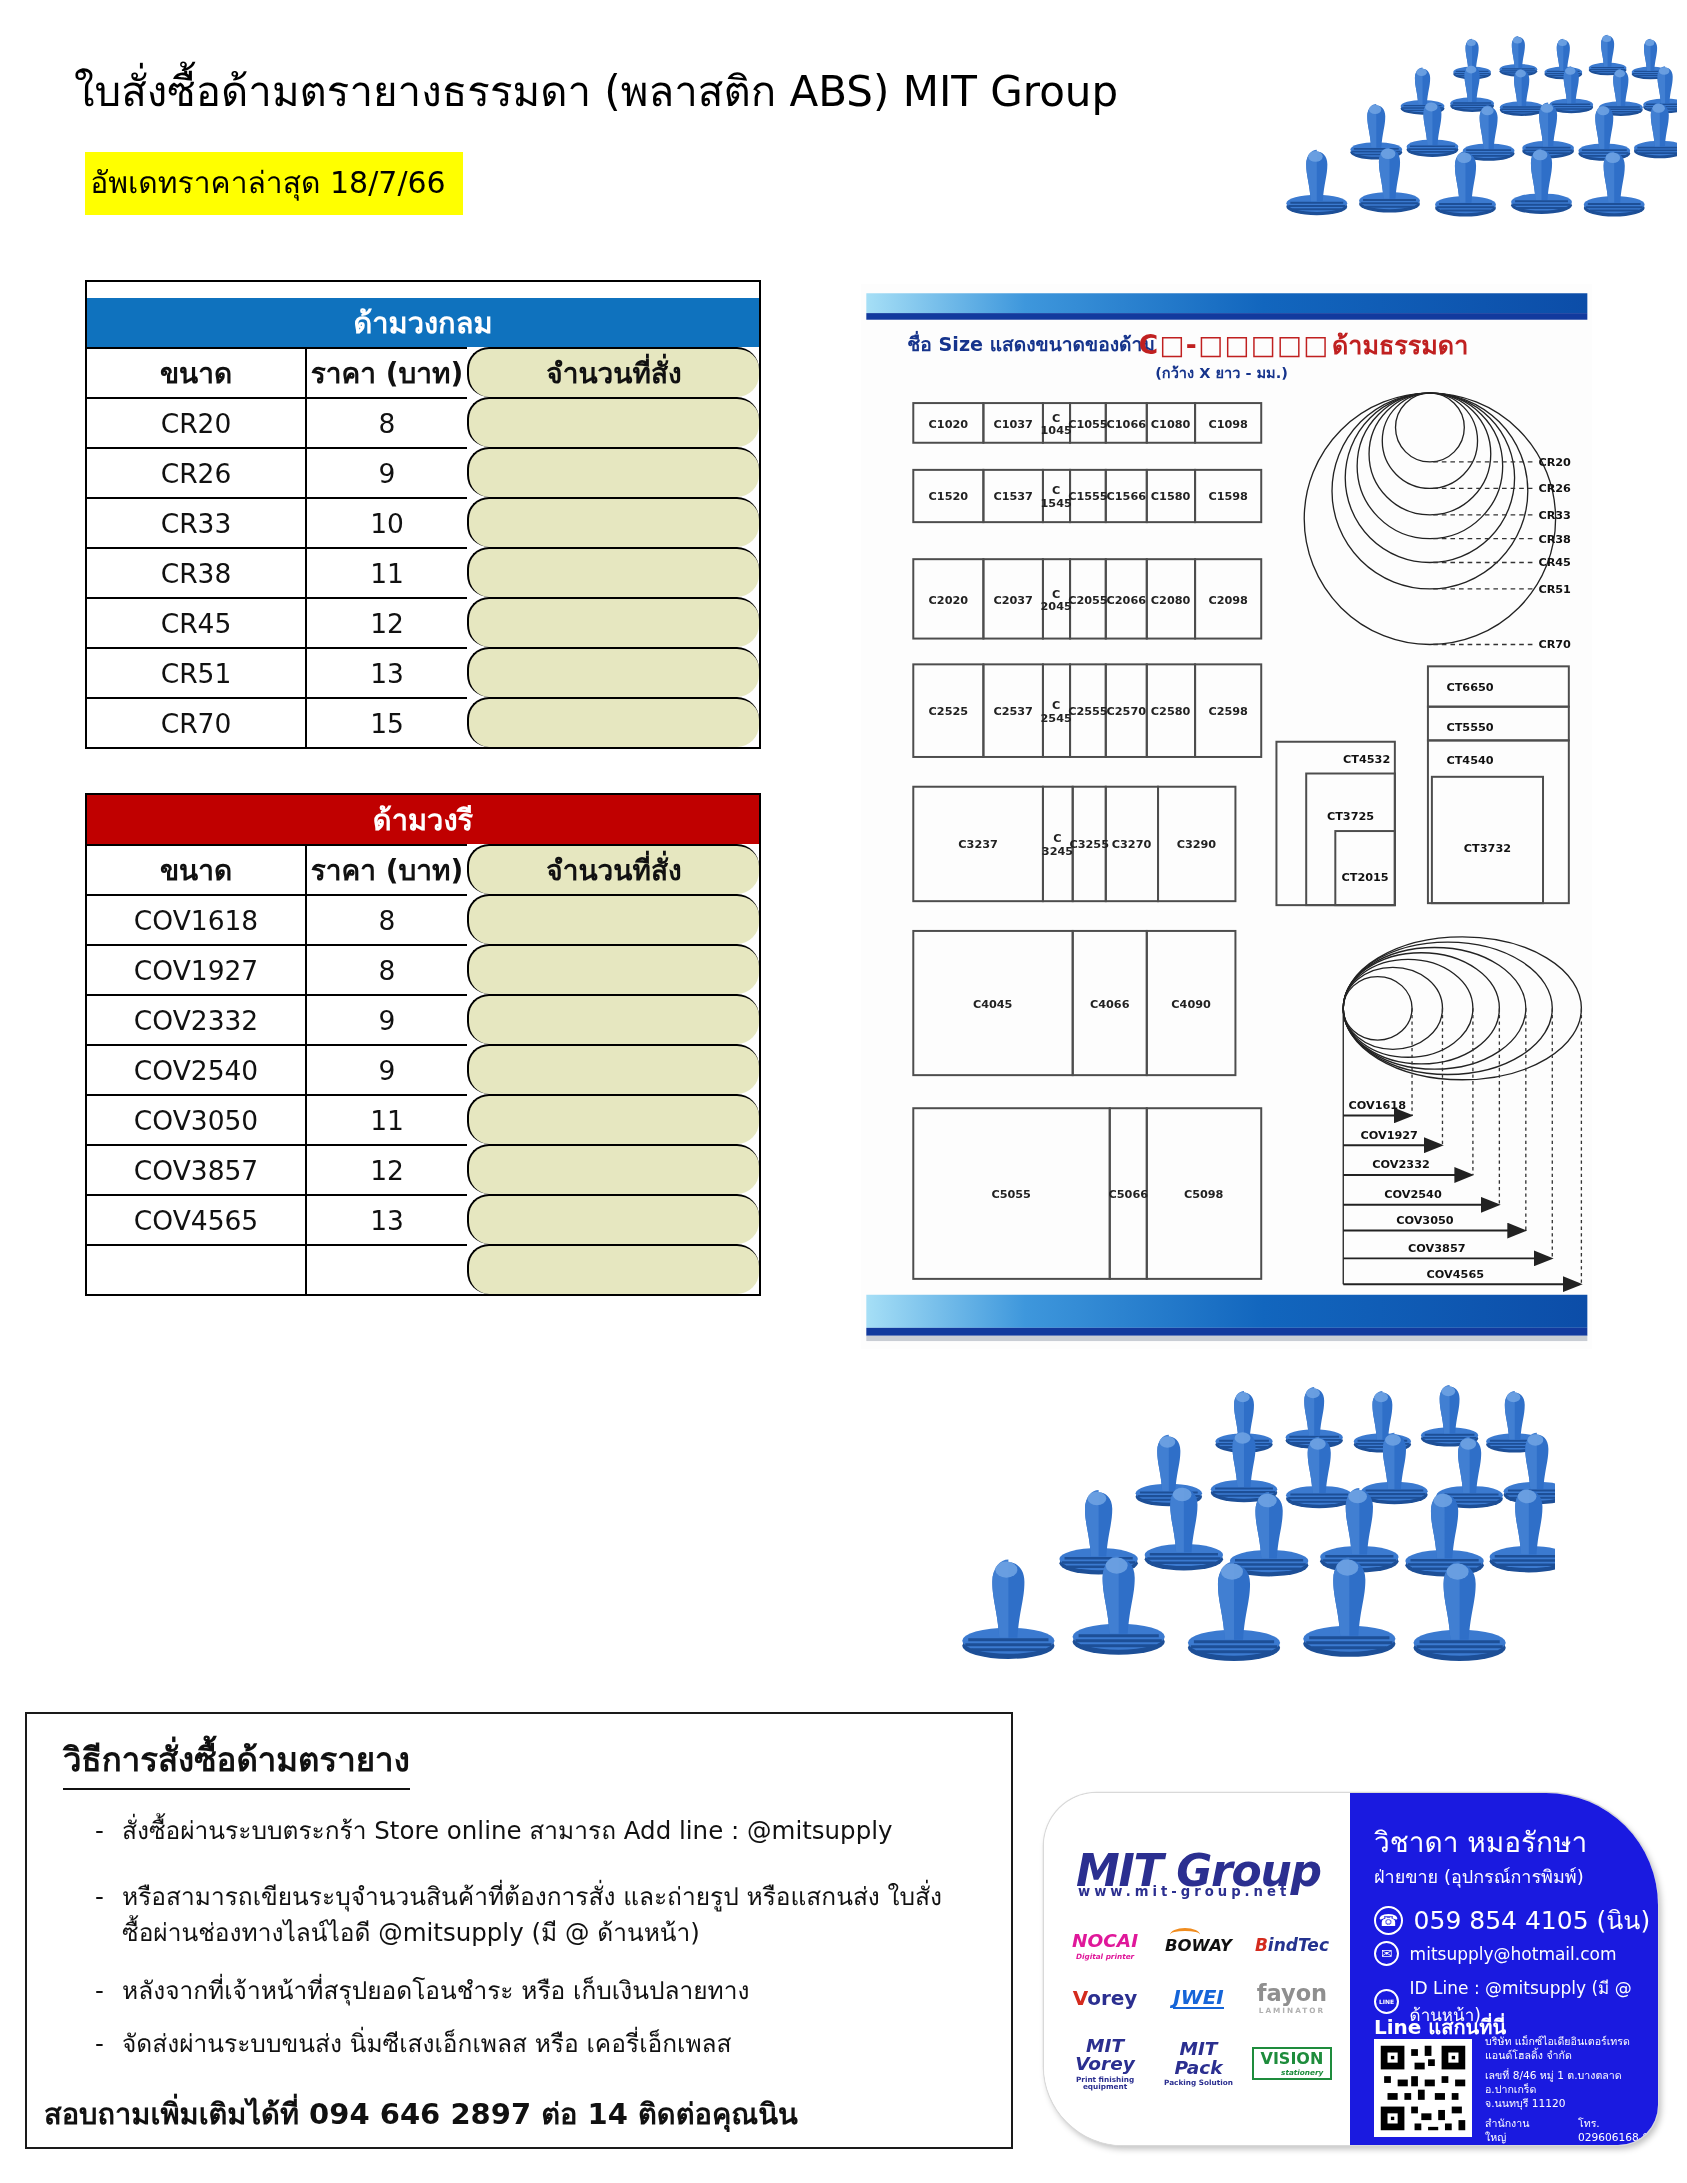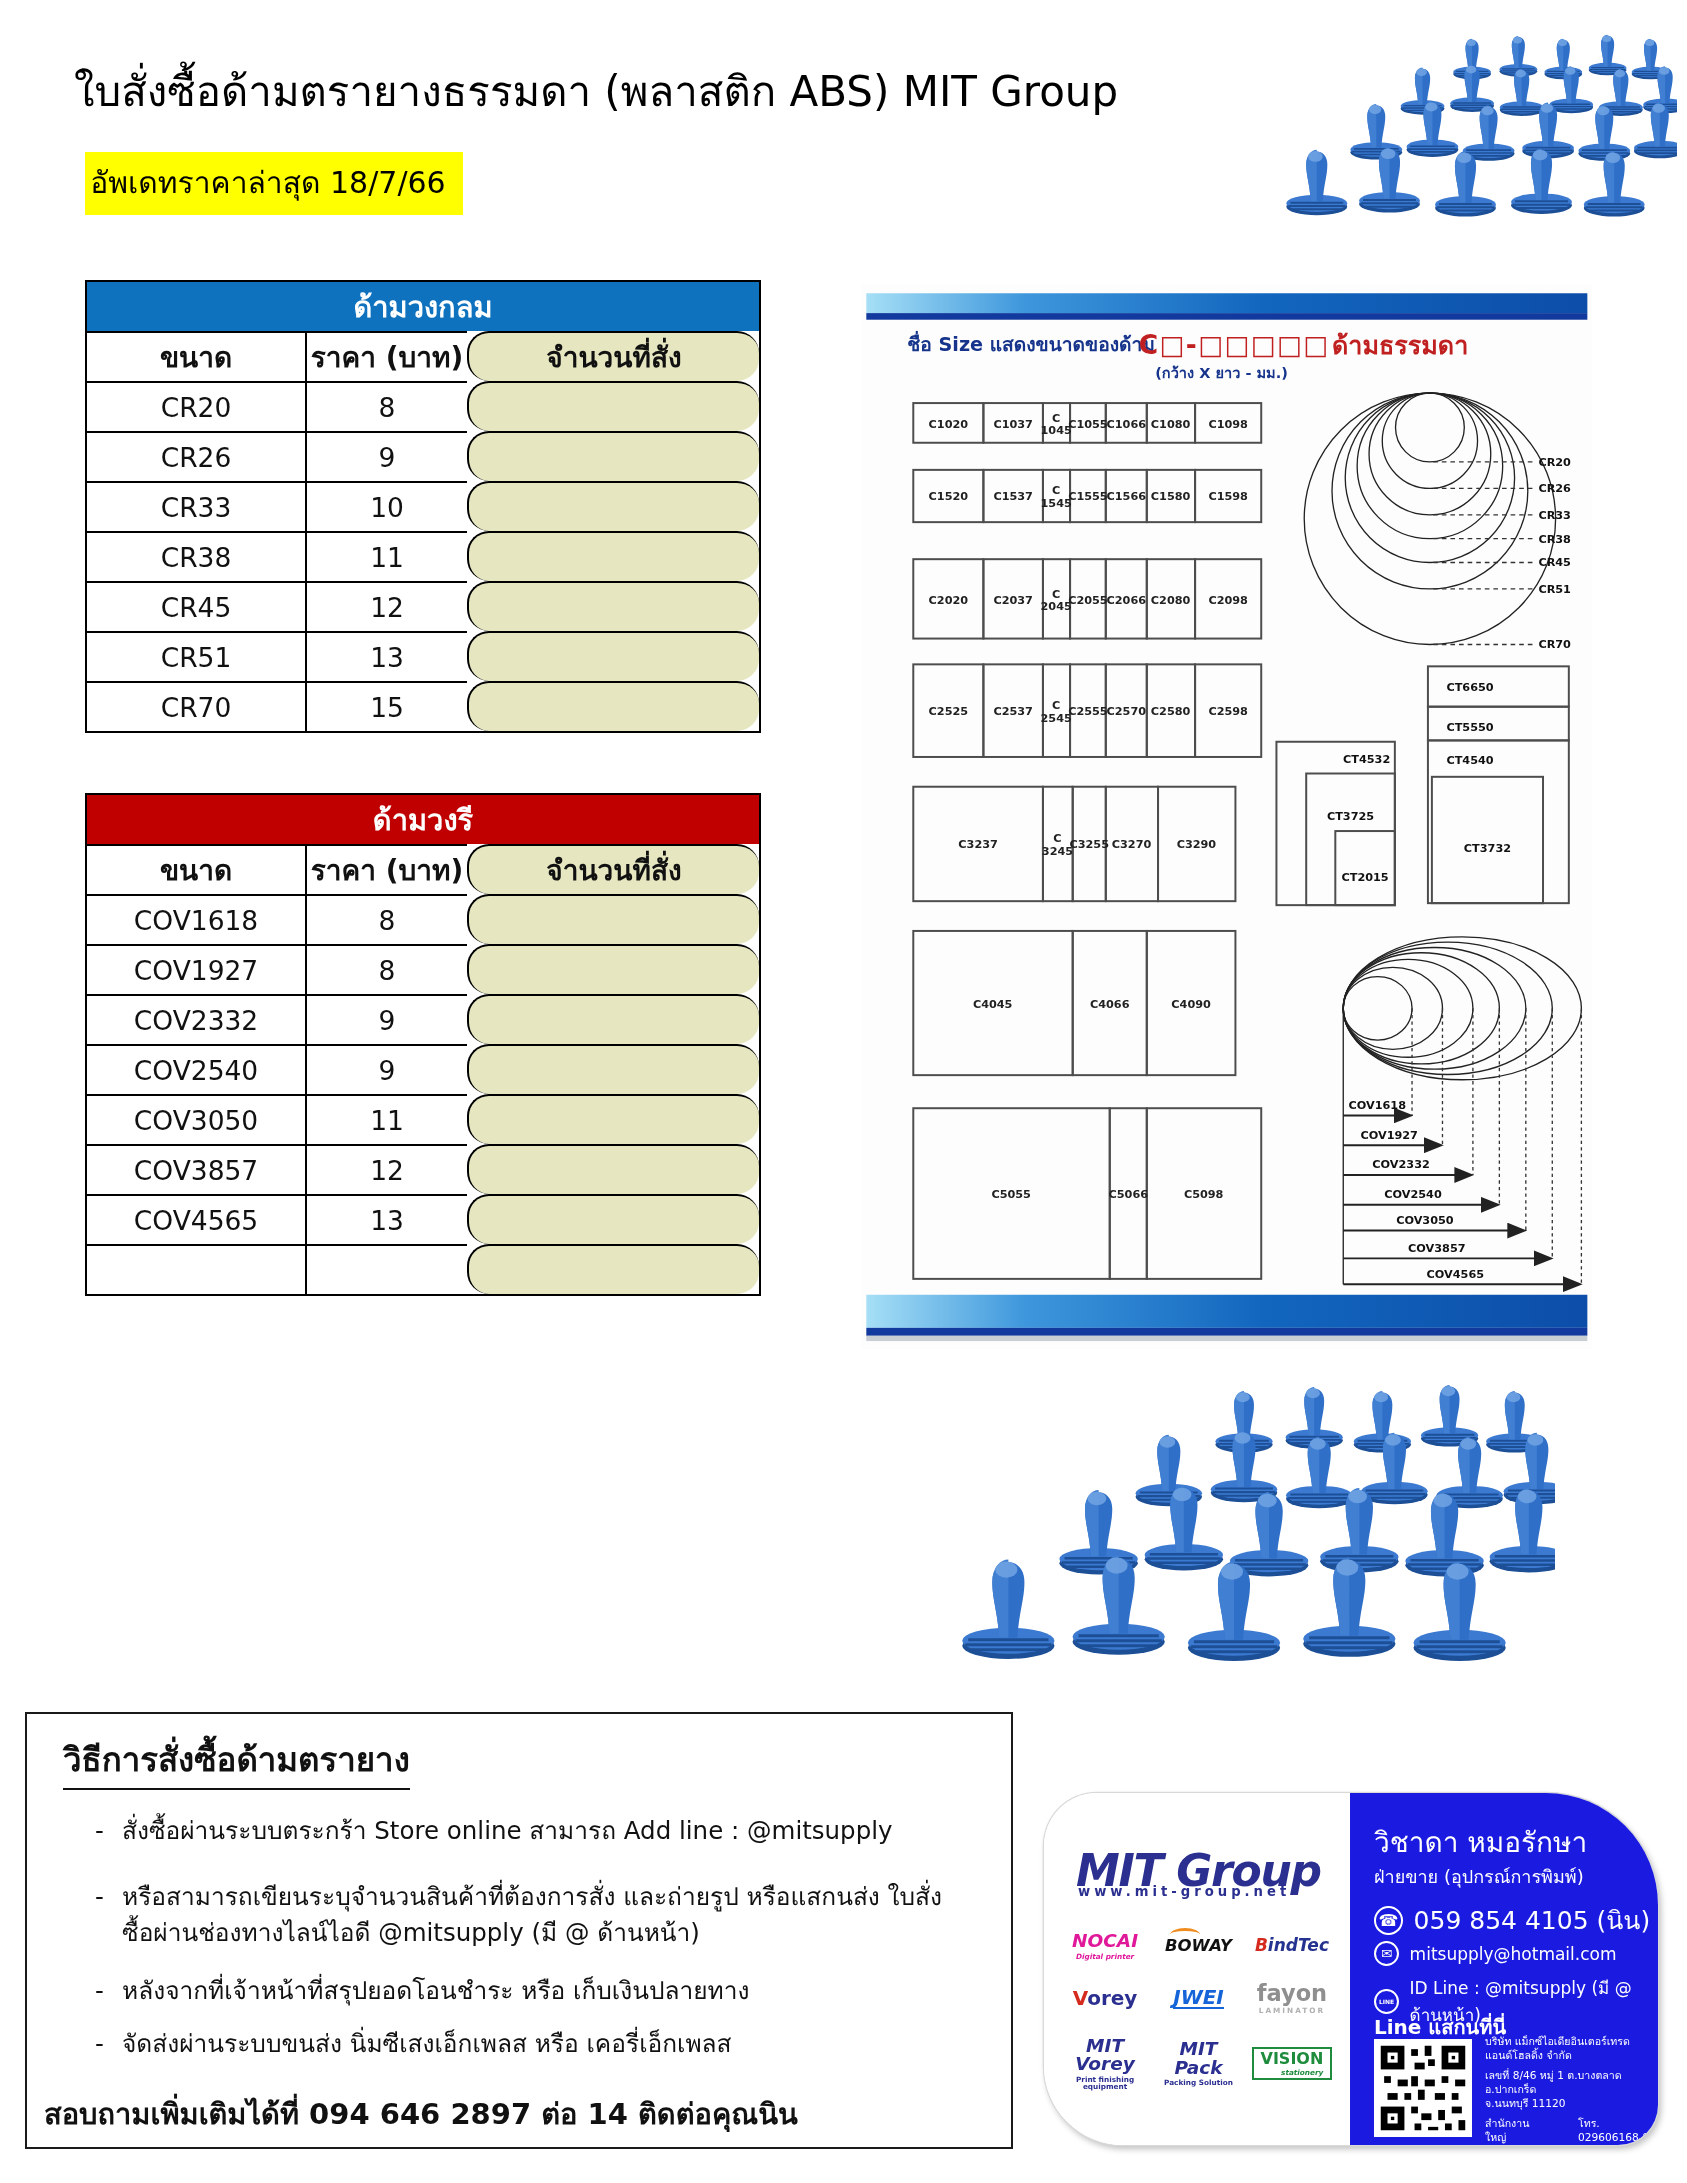--- a/index.html
+++ b/index.html
@@ -6,21 +6,21 @@
   .page{position:relative;width:1687px;height:2183px;background:#ffffff;overflow:hidden;
         font-family:"DejaVu Sans","Liberation Sans",sans-serif;color:#111;}
   
   .doc-title{position:absolute;left:74px;top:58px;font-size:42px;font-weight:500;white-space:nowrap;color:#000;}
   .update-note{position:absolute;left:85px;top:152px;background:#FFFF00;font-size:30px;font-weight:500;
                padding:6.6px 17px 9.3px 5.3px;color:#000;}
   
   .price-table{position:absolute;width:676px;border:2px solid #000;box-sizing:border-box;background:#fff;}
   .t-title{height:49px;display:flex;align-items:center;justify-content:center;color:#fff;
            font-size:29px;font-weight:bold;}
-  .t-title.blue{background:#0F72BE;}
+  .t-title.blue{background:#0F72BE;margin-top:16px;}
   .t-title.red{background:#C00000;}
   .t-grid{display:grid;grid-template-columns:218px 162px 292px;}
   .c{border-top:2px solid #000;border-left:2px solid #000;display:flex;align-items:center;justify-content:center;
      box-sizing:border-box;background:#fff;}
   .c:first-child{border-left:none;}
   .t-colhead .c{height:50px;font-size:28px;font-weight:bold;}
   .t-row .c{height:50px;font-size:26.5px;}
   .qty-bg{background:#E6E7C0;border-radius:22px;}
   
   .diagram{position:absolute;left:861px;top:284px;width:731px;height:1065px;}

